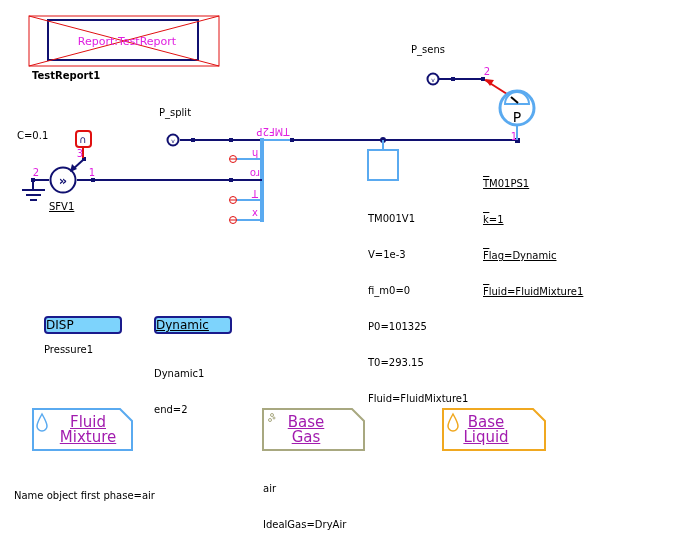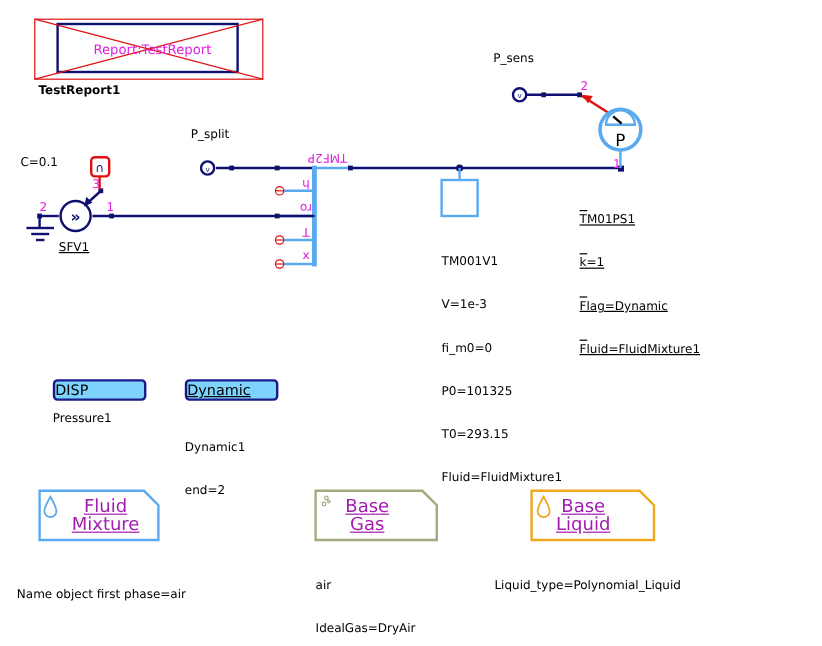--- a/index.html
+++ b/index.html
@@ -181,15 +181,14 @@
 
 <div class="lbl" style="left:14px;top:466px;">
   <div>Name object first phase=air</div>
   
 </div>
 <div class="lbl" style="left:263px;top:459px;">
   <div>air</div>
   <div>IdealGas=DryAir</div>
 </div>
 <div class="lbl" style="left:412px;top:459px;">
-  <div>Liquid_type=Polynomial_Liquid</div>
   
 </div>
 
 </body></html>

